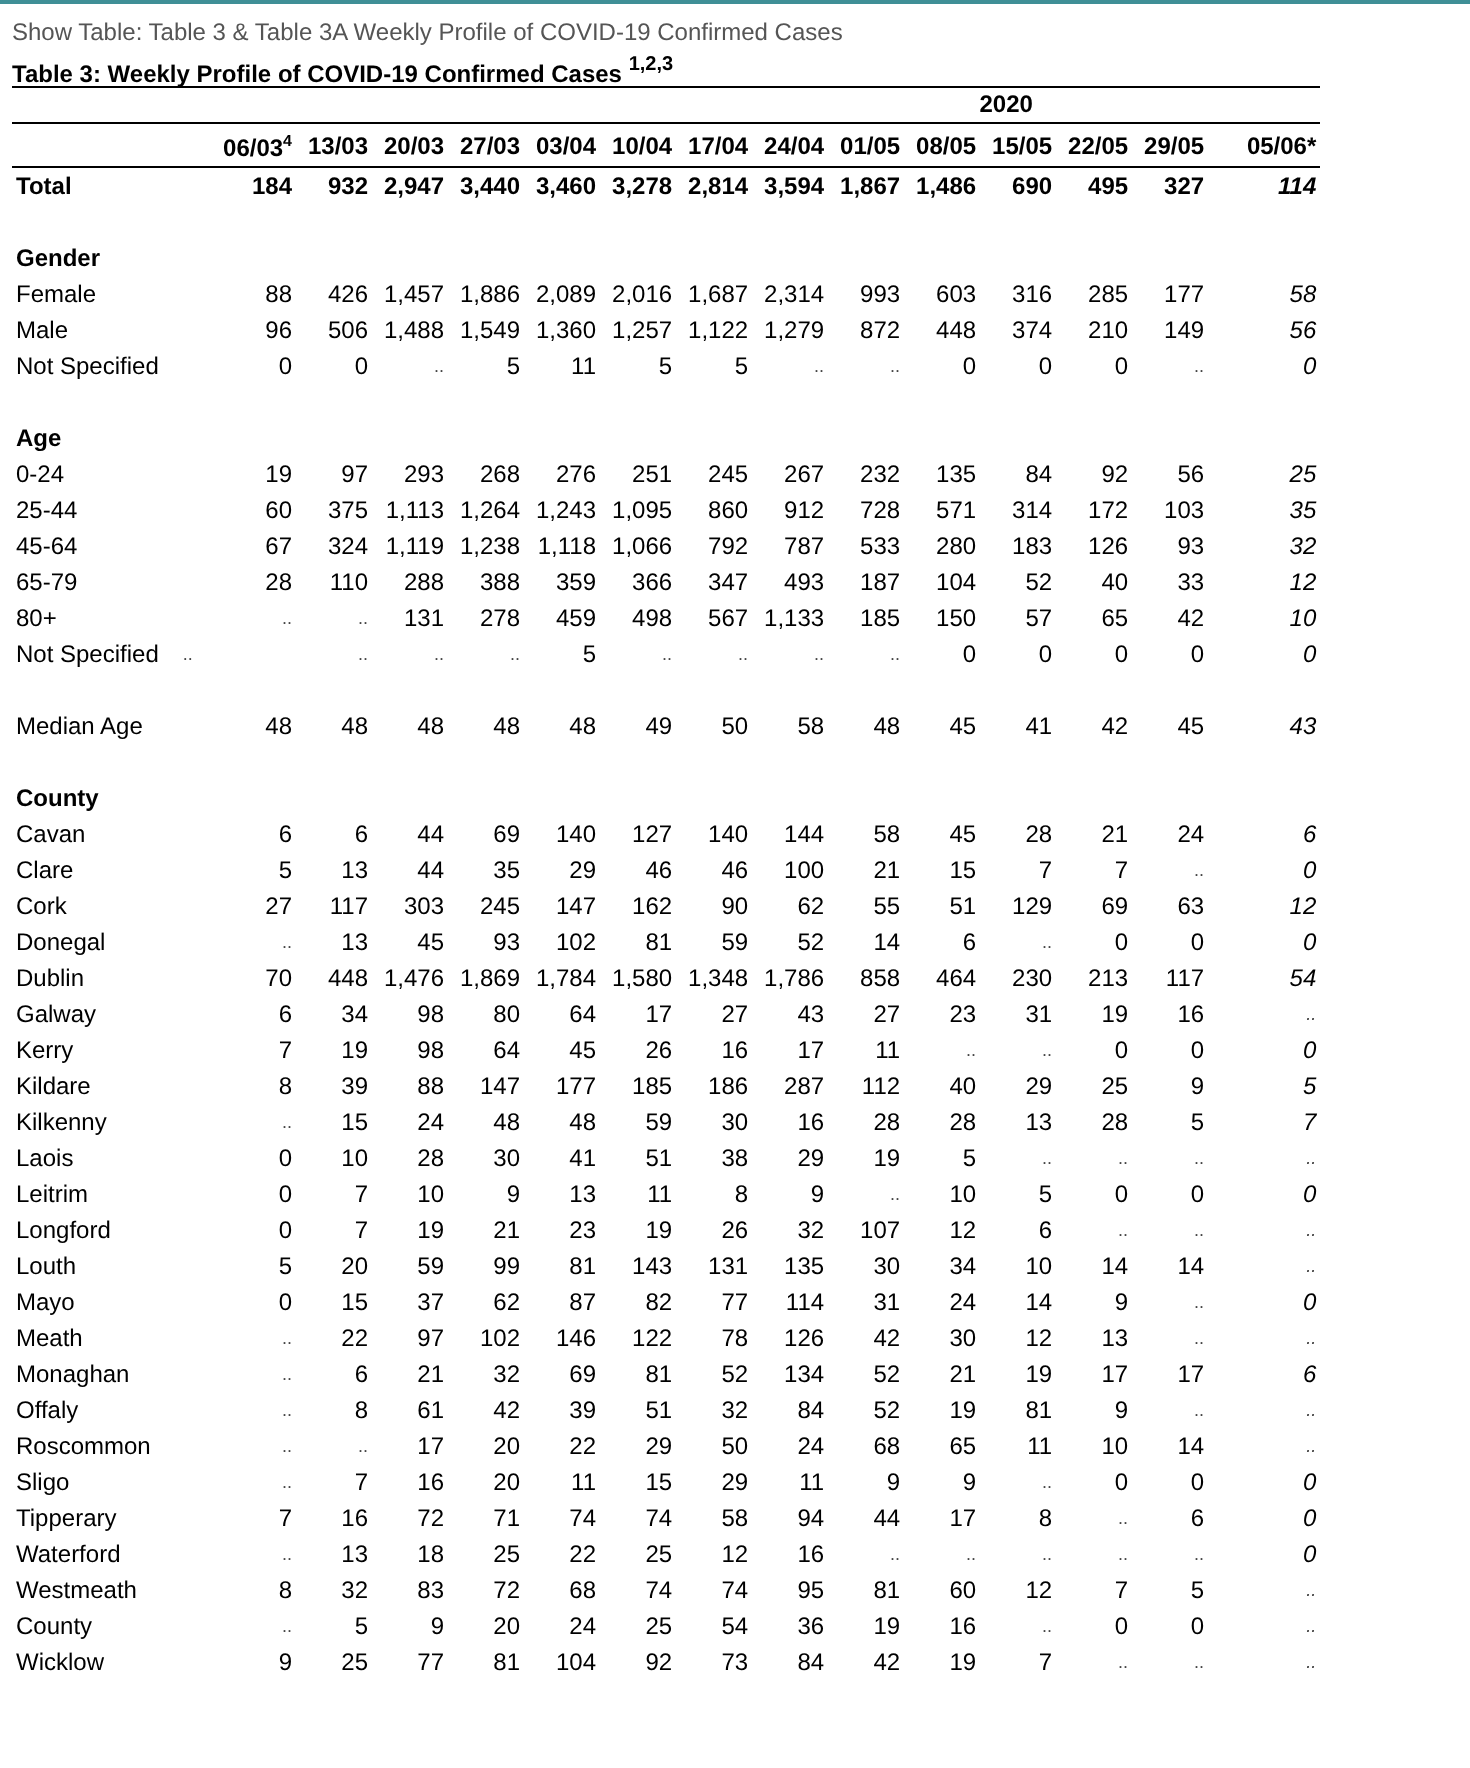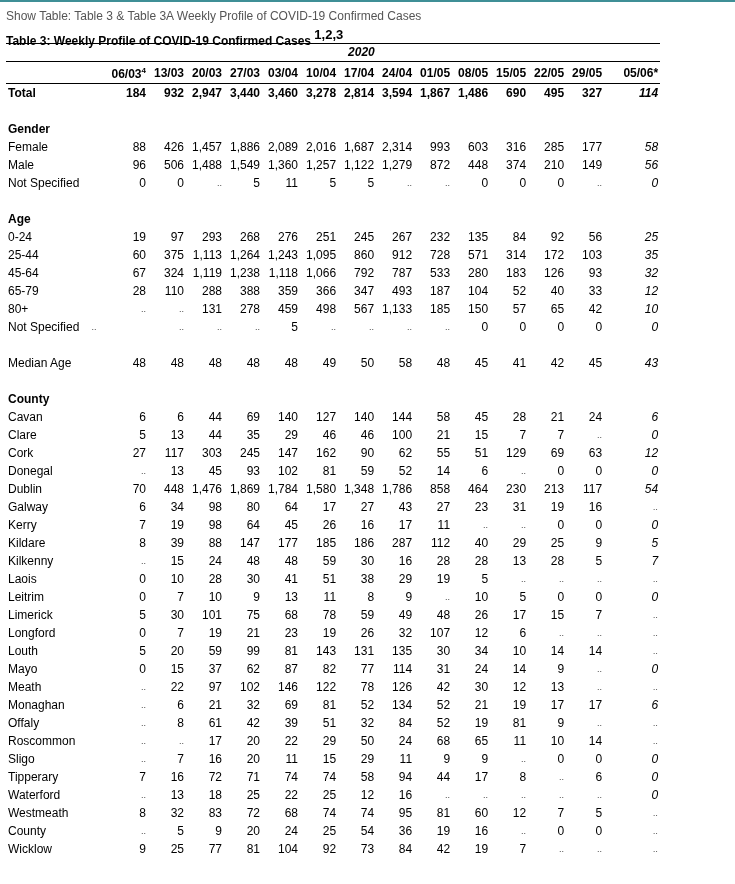--- a/index.html
+++ b/index.html
@@ -8,33 +8,33 @@
     font-family: "Liberation Sans", sans-serif; color: #000;
   }
   .topline { position: absolute; left: 0; top: 0; width: 735px; height: 2px; background: #3f8f96; }
   .heading {
     position: absolute; left: 6px; top: 9px; font-size: 12px; color: #555;
     white-space: nowrap;
   }
   .caption {
     position: absolute; left: 6px; top: 28px; font-size: 12px; font-weight: bold; white-space: nowrap;
   }
-  .caption sup { font-size: 13px; position: relative; top: -1px; }
+  .caption sup { font-size: 10px; position: relative; top: -1px; }
   table {
     position: absolute; left: 6px; top: 43px; border-collapse: collapse;
     font-size: 12px; width: 648px; table-layout: fixed;
   }
   td, th { padding: 0 2px; height: 18px; line-height: 18px; white-space: nowrap; }
   th { font-weight: bold; }
   col.c-label { width: 98px; }
   col.c-num { width: 38px; }
   col.c-last { width: 56px; }
   td.num, th.num { text-align: right; }
   td.dd { color: #444; font-size: 9px; vertical-align: bottom; }
-  .year-row th { border-top: 1px solid #000; border-bottom: 1px solid #000; height: 17px; line-height: 17px; text-align: left; font-style: italic; }
+  .year-row th { border-top: 1px solid #000; border-bottom: 1px solid #000; height: 17px; line-height: 17px; text-align: center; }
   .date-row th { border-bottom: 1px solid #000; height: 18px; }
   .date-row sup { font-size: 8px; }
   .total-row td { font-weight: bold; }
   td.it { font-style: italic; }
   .gap td { height: 18px; }
   .section td { font-weight: bold; }
 </style>
 </head>
 <body>
 
@@ -480,37 +480,20 @@
         <td class="num">8</td>
         <td class="num">9</td>
         <td class="num dd">..</td>
         <td class="num">10</td>
         <td class="num">5</td>
         <td class="num">0</td>
         <td class="num">0</td>
         <td class="num it">0</td>
       </tr>
       <tr>
-        <td>Limerick</td>
-        <td class="num">5</td>
-        <td class="num">30</td>
-        <td class="num">101</td>
-        <td class="num">75</td>
-        <td class="num">68</td>
-        <td class="num">78</td>
-        <td class="num">59</td>
-        <td class="num">49</td>
-        <td class="num">48</td>
-        <td class="num">26</td>
-        <td class="num">17</td>
-        <td class="num">15</td>
-        <td class="num">7</td>
-        <td class="num dd it">..</td>
-      </tr>
-      <tr>
         <td>Longford</td>
         <td class="num">0</td>
         <td class="num">7</td>
         <td class="num">19</td>
         <td class="num">21</td>
         <td class="num">23</td>
         <td class="num">19</td>
         <td class="num">26</td>
         <td class="num">32</td>
         <td class="num">107</td>

